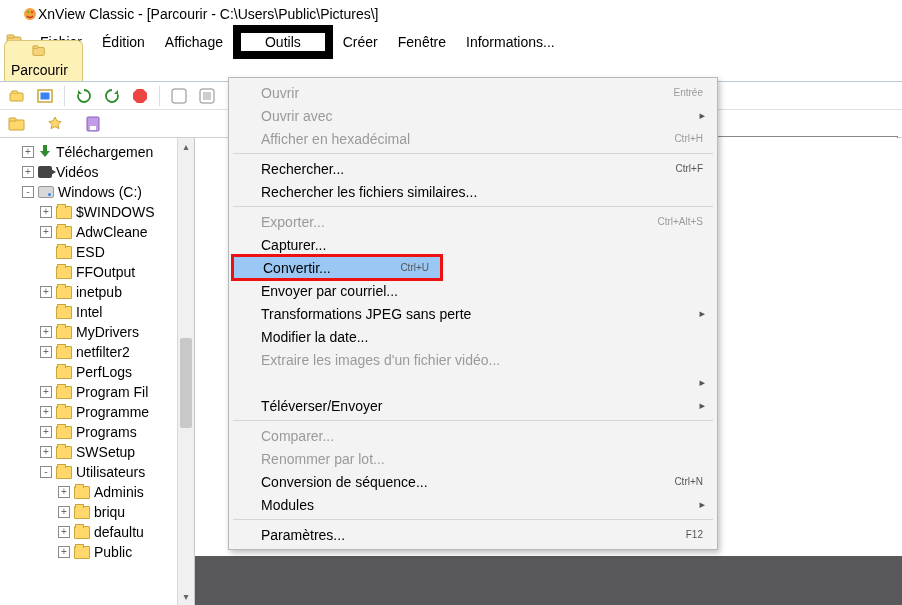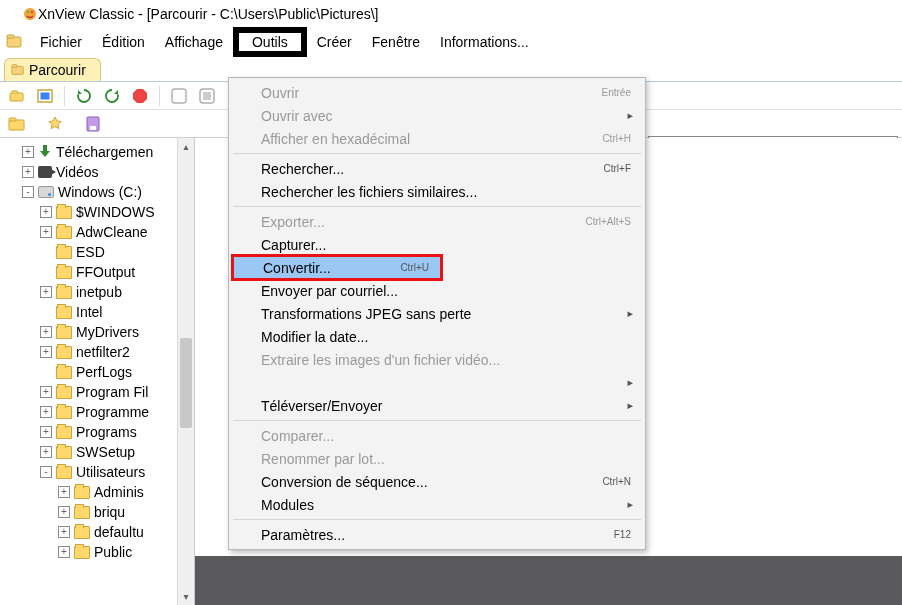--- a/index.html
+++ b/index.html
@@ -6,25 +6,25 @@
     body { width: 902px; height: 605px; background: #fff; overflow: hidden; position: relative; }
 
     
     .titlebar { height: 28px; display: flex; align-items: center; padding: 0 22px; background: #fff; }
     .titlebar .title { color: #000; }
 
     
     .menubar { height: 28px; display: flex; align-items: center; padding: 0 6px; background: #fff; }
     .menubar .app-icon-sm { width: 16px; height: 16px; margin-right: 8px; }
     .menubar .menu-item { padding: 4px 10px; cursor: default; }
-    .menubar .menu-item.highlighted { border: 6px solid #000000; padding: 1px 13px; }
+    .menubar .menu-item.highlighted { border: 8px solid #000000; padding: 1px 24px; }
 
     
     .tabstrip { height: 26px; display: flex; align-items: flex-end; padding: 0 4px; background: #fff; border-bottom: 1px solid #b8c9d8; }
-    .tab { background: #fdf1b8; border: 1px solid #d8c778; border-bottom: none; border-radius: 6px 6px 0 0; padding: 3px 14px 3px 6px; display: flex; align-items: center; gap: 4px; }
+    .tab { background: #fdf1b8; border: 1px solid #d8c778; border-bottom: none; border-radius: 6px 6px 0 0; padding: 3px 14px 3px 6px; display: flex; align-items: center; gap: 4px; flex-direction: column; }
     .tab .tab-icon { width: 14px; height: 14px; }
 
     
     .toolbar { height: 28px; display: flex; align-items: center; gap: 6px; padding: 2px 6px; border-bottom: 1px solid #e0e0e0; background: #fff; }
     .toolbar .tbtn { width: 22px; height: 22px; display: flex; align-items: center; justify-content: center; }
     .toolbar .sep { width: 1px; height: 20px; background: #ddd; margin: 0 2px; }
 
     
     .toolbar2 { height: 28px; display: flex; align-items: center; gap: 8px; padding: 2px 6px; background: #fff; border-bottom: 1px solid #d0d0d0; }
     .toolbar2 .tbtn { width: 22px; height: 22px; display: flex; align-items: center; justify-content: center; }
@@ -51,21 +51,21 @@
     .dlicon:before { content: ""; position: absolute; left: 5px; top: 0; width: 4px; height: 7px; background: #2e8b2e; }
     .dlicon:after { content: ""; position: absolute; left: 2px; top: 6px; border-left: 5px solid transparent; border-right: 5px solid transparent; border-top: 6px solid #2e8b2e; }
     .ind { display: inline-block; }
     .ind1 { width: 22px; } .ind2 { width: 40px; } .ind3 { width: 58px; }
     .tree .vsb { position: absolute; right: 0; top: 0; bottom: 0; width: 17px; background: #f0f0f0; border-left: 1px solid #d8d8d8; }
     .tree .vsb .up, .tree .vsb .dn { position: absolute; left: 0; right: 0; height: 17px; display: flex; align-items: center; justify-content: center; background: #f0f0f0; color: #666; font-size: 10px; }
     .tree .vsb .up { top: 0; } .tree .vsb .dn { bottom: 0; }
     .tree .vsb .thumb { position: absolute; left: 2px; right: 2px; top: 200px; height: 90px; background: #c8c8c8; border-radius: 2px; }
 
     
-    .dropdown { position: absolute; left: 228px; top: 77px; width: 418px; background: #f3f3f3; border: 1px solid #b8b8b8; box-shadow: 2px 3px 6px rgba(0,0,0,.25); padding: 3px 2px; }
+    .dropdown { position: absolute; left: 228px; top: 77px; width: 490px; background: #f3f3f3; border: 1px solid #b8b8b8; box-shadow: 2px 3px 6px rgba(0,0,0,.25); padding: 3px 2px; }
     .dropdown .mi { display: flex; align-items: center; height: 23px; padding: 0 12px 0 30px; position: relative; }
     .dropdown .mi .lab { flex: 1; white-space: nowrap; overflow: hidden; text-overflow: ellipsis; }
     .dropdown .mi .accel { color: #555; font-size: 10px; }
     .dropdown .mi .sub { position: absolute; right: 10px; color: #555; font-size: 11px; }
     .dropdown .mi.disabled .lab, .dropdown .mi.disabled .accel { color: #9a9a9a; }
     .dropdown .mi.selected { background: #9ac7f4; }
     .dropdown .mi.boxed { outline: 3px solid #e11; outline-offset: -1px; }
     .dropdown .msep { height: 1px; background: #d5d5d5; margin: 3px 2px; }
 
     

